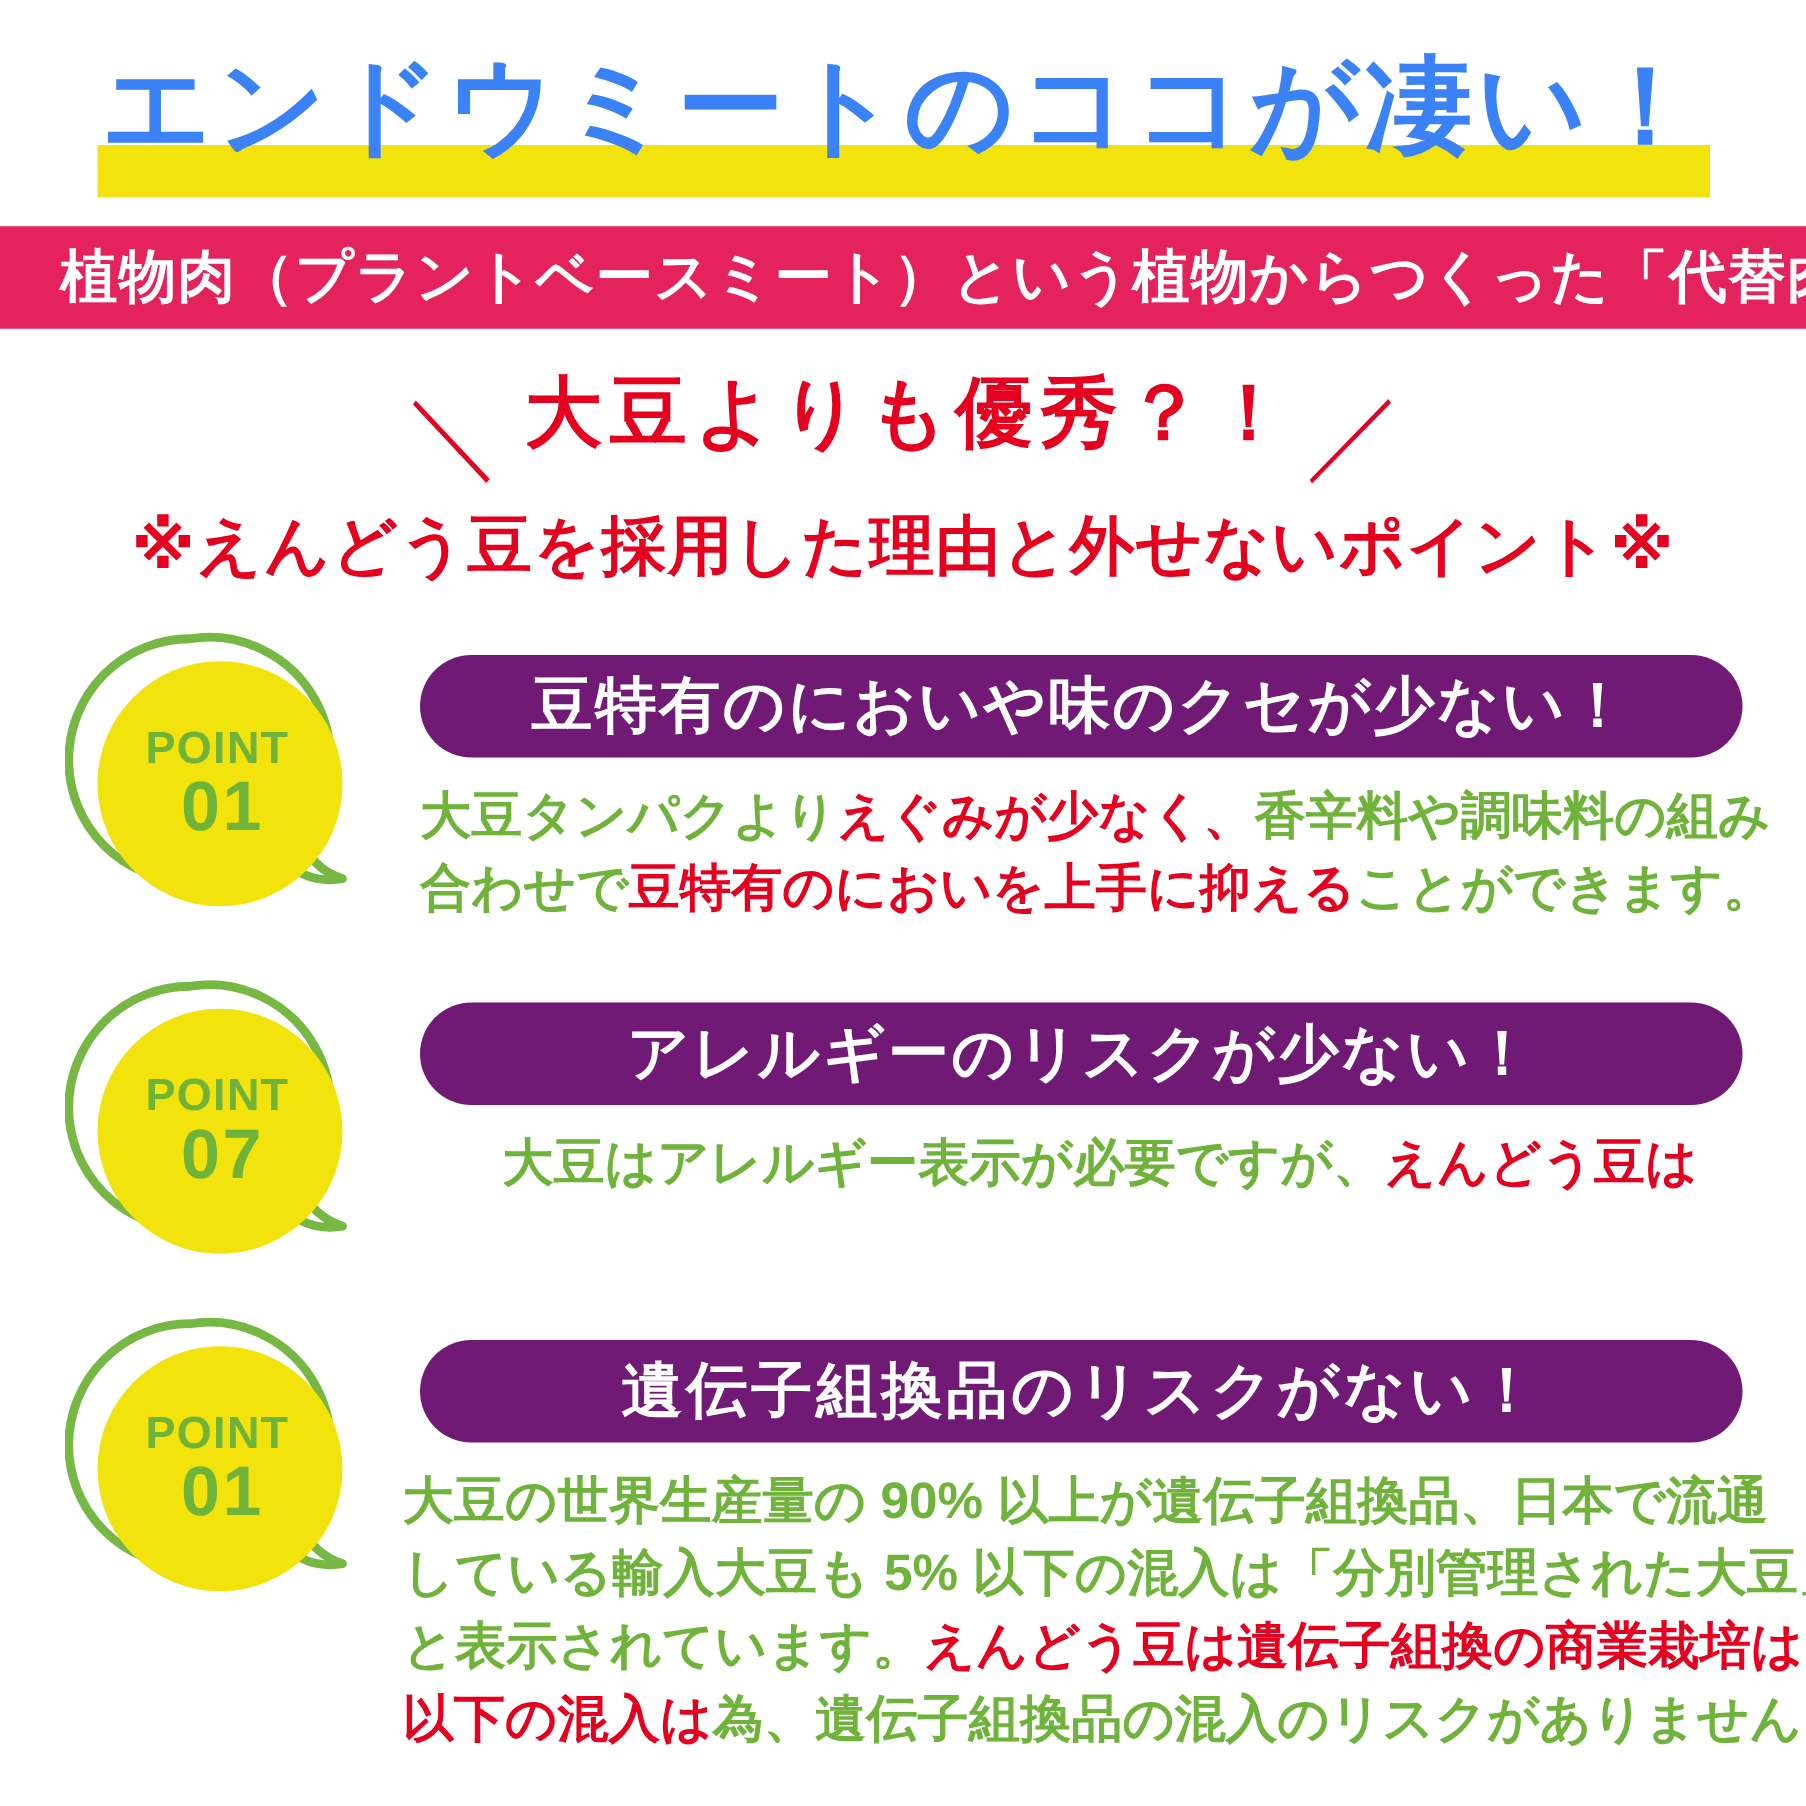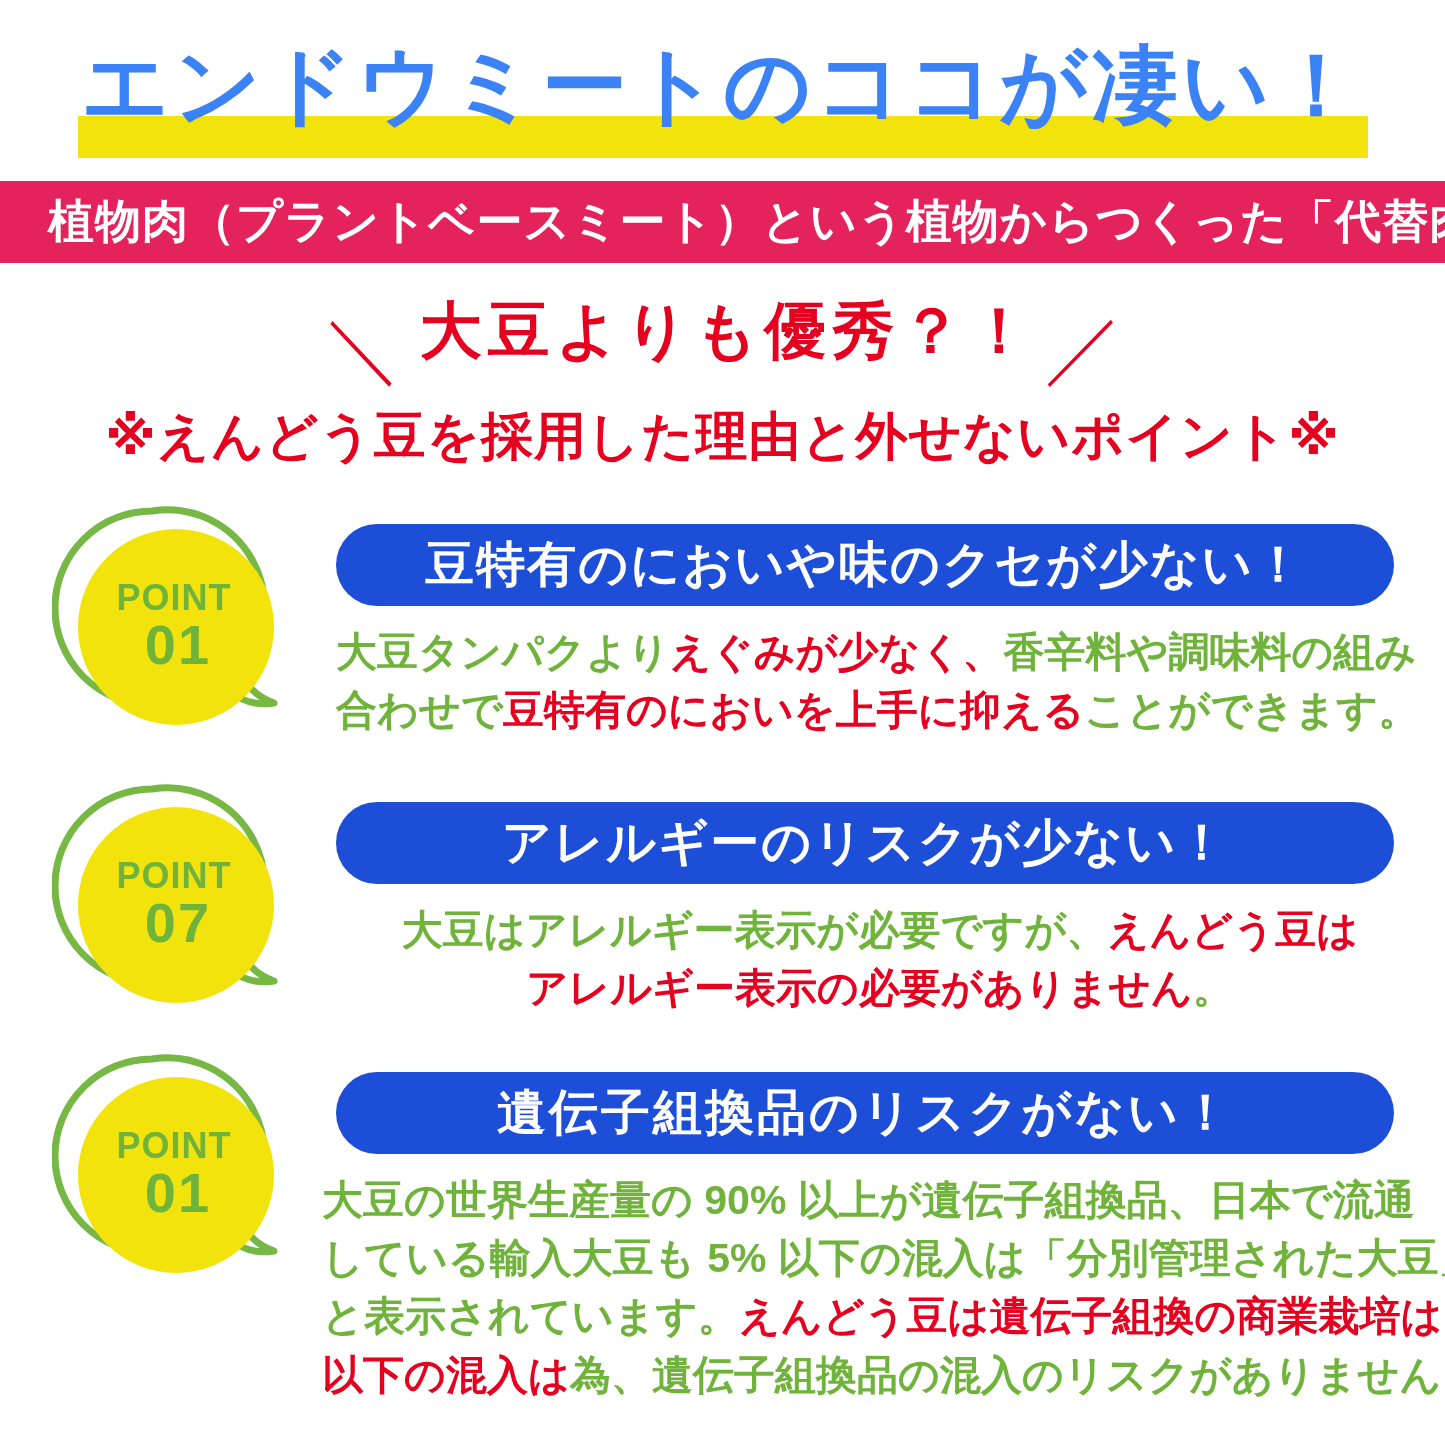--- a/index.html
+++ b/index.html
@@ -162,21 +162,21 @@
     transform: translateX(2px);
   }
 
   
   .pill {
     position: absolute;
     left: 336px;
     top: 19px;
     width: 1058px;
     height: 82px;
-    background: #1d4ed8;
+    background: #701a75;
     border-radius: 42px;
     display: flex;
     align-items: center;
     justify-content: center;
   }
   .pill-text {
     color: #ffffff;
     font-size: 49px;
     font-weight: 700;
     letter-spacing: 2px;
@@ -258,21 +258,20 @@
       <div class="badge-labels">
         <div class="badge-point">POINT</div>
         <div class="badge-num">07</div>
       </div>
     </div>
     <div class="pill">
       <div class="pill-text">アレルギーのリスクが少ない！</div>
     </div>
     <div class="body-text">
         <span class="ln"><span class="g">大豆はアレルギー表示が必要ですが、</span><span class="r">えんどう豆は</span></span>
-        <span class="ln"><span class="r">アレルギー表示の必要がありません</span><span class="g">。</span></span>
       </div>
   </div>
 
   <div class="point-block" id="point-3">
     <div class="badge">
       <svg width="250" height="230" viewBox="0 0 250 230">
         <path d="M100 6 A97 97 0 1 0 100 200 A97 97 0 0 0 166 174 L178 186 Q196 202 222 198 Q198 190 188 166 A97 97 0 0 0 100 6 Z" fill="none" stroke="#76B843" stroke-width="7" stroke-linejoin="round" stroke-linecap="round"></path>
       </svg>
       <div class="badge-yellow"></div>
       <div class="badge-labels">

